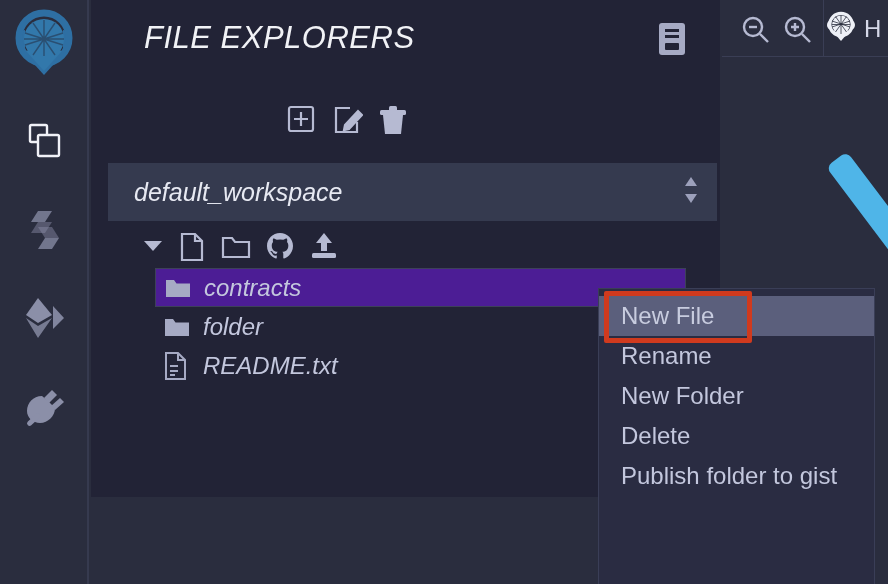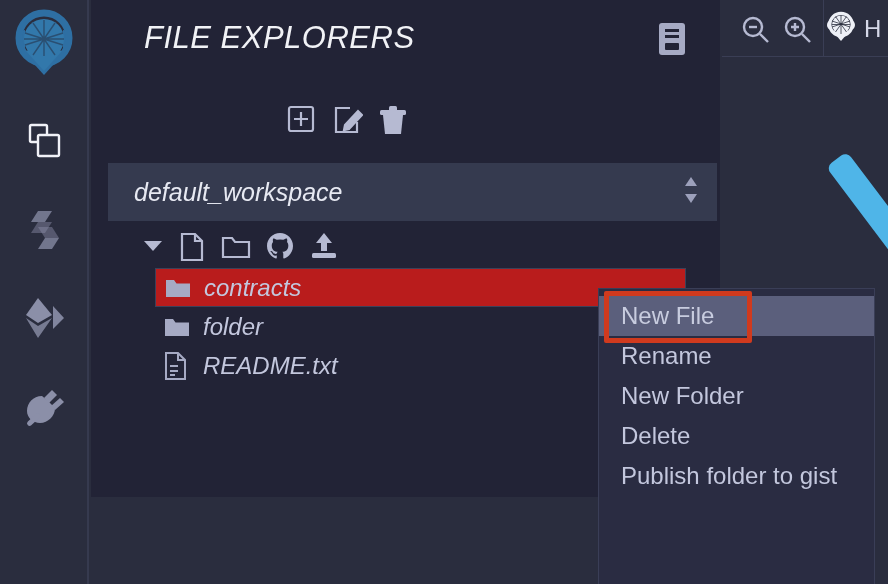--- a/index.html
+++ b/index.html
@@ -119,21 +119,21 @@
   .tree-row .tlabel {
     margin-left: 39px;
     font-size: 24px; color: #c3c7dd;
     white-space: nowrap;
   }
   #row-contracts {
     border: 1px solid #3d4159;
     margin-left: 64px;
     padding-left: 9px;
     width: 531px;
-    background: #b91c1c;
+    background: #4c1d95;
   }
   #row-contracts .glyph { left: 9px; }
 
   
   #editor {
     position: absolute; left: 722px; top: 0;
     width: 166px; height: 584px;
     background: #2a2d3e;
   }
   #tabbar {

